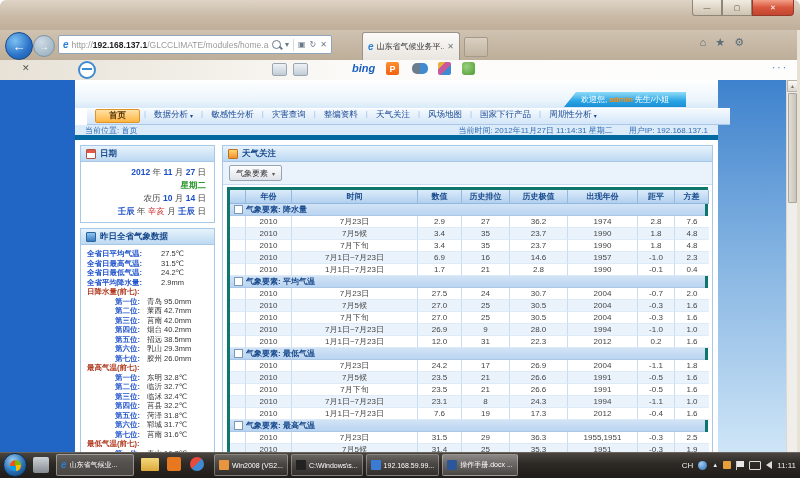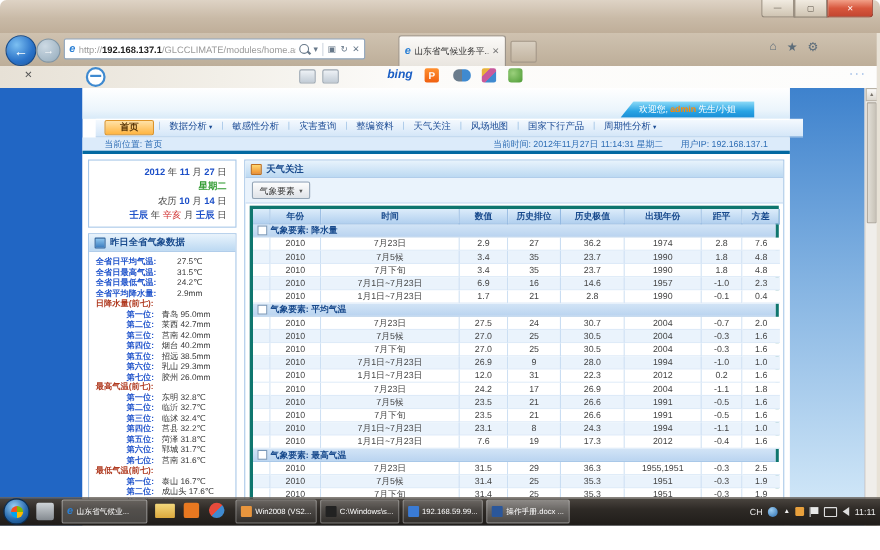--- a/index.html
+++ b/index.html
@@ -75,21 +75,21 @@
   .welcome .user{color:#ff8800;font-weight:bold}
   .mainnav{position:absolute;left:12px;top:28px;width:643px;height:17px;box-sizing:border-box;
     background:linear-gradient(180deg,#f4f9fe,#d4e6f8);border-top:1px solid #fff;border-bottom:1px solid #a9c8e8;
     display:flex;align-items:flex-start;padding-left:8px}
   .nav-item{font-size:8.5px;color:#1a4a94;padding:0 8px;display:flex;align-items:center;gap:2px;cursor:pointer;white-space:nowrap}
   .nav-item.active{background:linear-gradient(180deg,#ffe2a8,#ffb540);border:1px solid #dd9428;border-radius:2px;
     color:#5a3608;font-weight:bold;height:12px;padding:0 13px;margin-right:4px}
   .nav-sep{color:#9cc0e4;font-size:8px}
   .nav-caret{font-size:6px}
   .crumbs{position:absolute;left:0;top:45px;width:643px;height:15px;box-sizing:border-box;background:#dcebfa;
-    border-bottom:3px solid #0369a1;display:flex;align-items:center;font-size:8px;color:#2e6db4;padding:0 20px}
+    border-bottom:5px solid #0369a1;display:flex;align-items:center;font-size:8px;color:#2e6db4;padding:0 10px}
   .crumb-right{margin-left:auto;display:flex;gap:16px;white-space:nowrap}
   .pbody{position:absolute;left:0;top:60px;width:643px;height:338px;background:#fff;overflow:hidden}
   
   .sidebar{position:absolute;left:5px;top:5px;width:135px}
   .panel{border:1px solid #a9c8e8;background:#fff;margin-bottom:5px}
   .panel-h{height:15px;background:linear-gradient(180deg,#e8f3fc,#bcd9f2);border-bottom:1px solid #a9c8e8;
     display:flex;align-items:center;gap:4px;padding:0 5px;font-size:8.5px;font-weight:bold;color:#17498c}
   .mini-icon{width:8px;height:8px;border-radius:1px;flex:none}
   .mi-cal{background:linear-gradient(180deg,#e05a4a 40%,#fff 40%);border:1px solid #b05545}
   .mi-data{background:linear-gradient(180deg,#8ec6ee,#3a7cc0);border:1px solid #2d639c}
@@ -276,20 +276,24 @@
       <div class="crumbs">
         <span>当前位置: 首页</span>
         <span class="crumb-right">
           <span>当前时间: 2012年11月27日 11:14:31 星期二</span>
           <span>用户IP: 192.168.137.1</span>
         </span>
       </div>
       <div class="pbody">
         <div class="sidebar">
           <div class="panel">
+            <div class="panel-h">
+              <span class="mini-icon mi-cal"></span>
+              <span>日期</span>
+            </div>
             <div class="cal-body" id="cal-body">
                 <div class="cal-line"><span class="c-num">2012</span><span class="c-unit"> 年</span><span class="c-num"> 11</span><span class="c-unit"> 月</span><span class="c-num"> 27</span><span class="c-unit"> 日</span></div>
                 <div class="cal-line"><span class="c-week">星期二</span></div>
                 <div class="cal-line"><span class="c-unit">农历</span><span class="c-num"> 10</span><span class="c-unit"> 月</span><span class="c-num"> 14</span><span class="c-unit"> 日</span></div>
                 <div class="cal-line"><span class="c-num">壬辰</span><span class="c-unit"> 年</span><span class="c-red"> 辛亥</span><span class="c-unit"> 月</span><span class="c-num"> 壬辰</span><span class="c-unit"> 日</span></div>
               </div>
           </div>
           <div class="panel">
             <div class="panel-h">
               <span class="mini-icon mi-data"></span>
@@ -527,20 +531,26 @@
               <div class="trow">
                 <div></div>
                 <div>2010</div>
                 <div>1月1日~7月23日</div>
                 <div>12.0</div>
                 <div>31</div>
                 <div>22.3</div>
                 <div>2012</div>
                 <div>0.2</div>
                 <div>1.6</div>
+              </div>
+              <div class="tgroup">
+                <div class="chk-cell">
+                  <span class="checkbox"></span>
+                </div>
+                <div class="glabel">气象要素: 最低气温</div>
               </div>
               <div class="trow">
                 <div></div>
                 <div>2010</div>
                 <div>7月23日</div>
                 <div>24.2</div>
                 <div>17</div>
                 <div>26.9</div>
                 <div>2004</div>
                 <div>-1.1</div>

